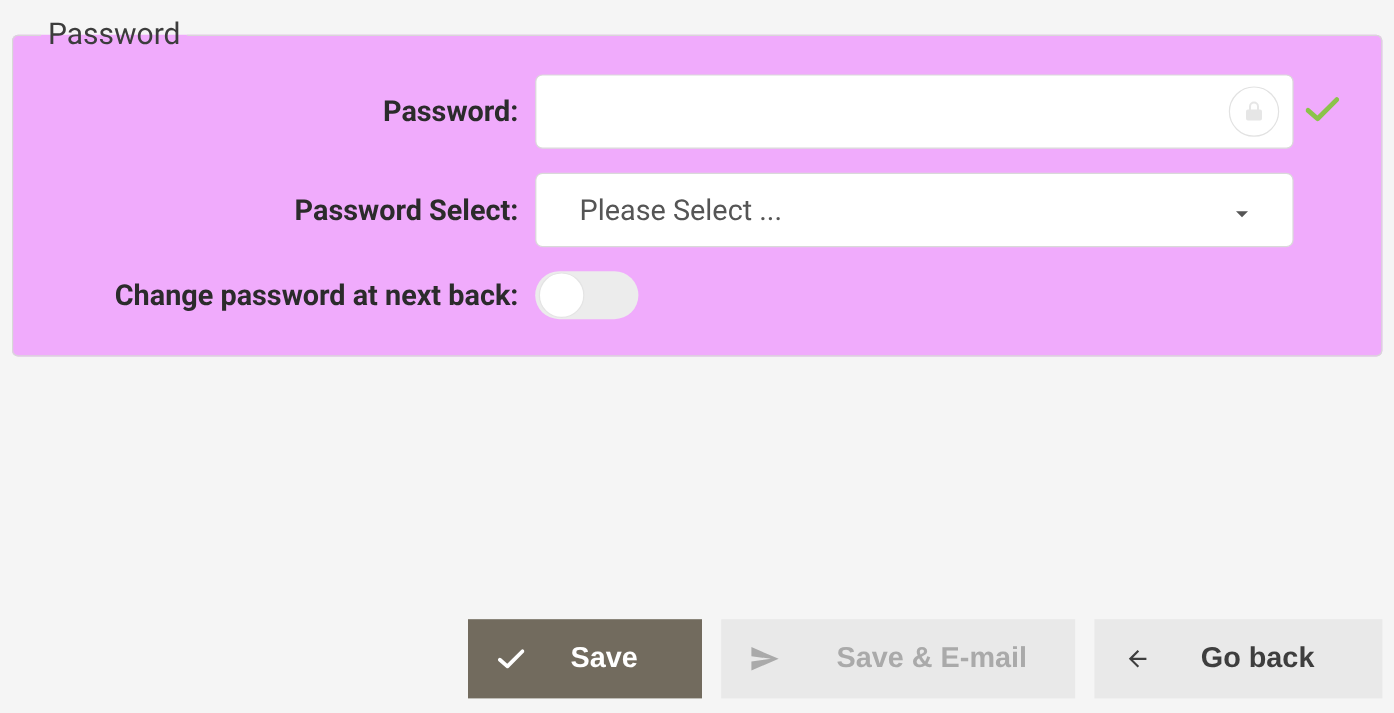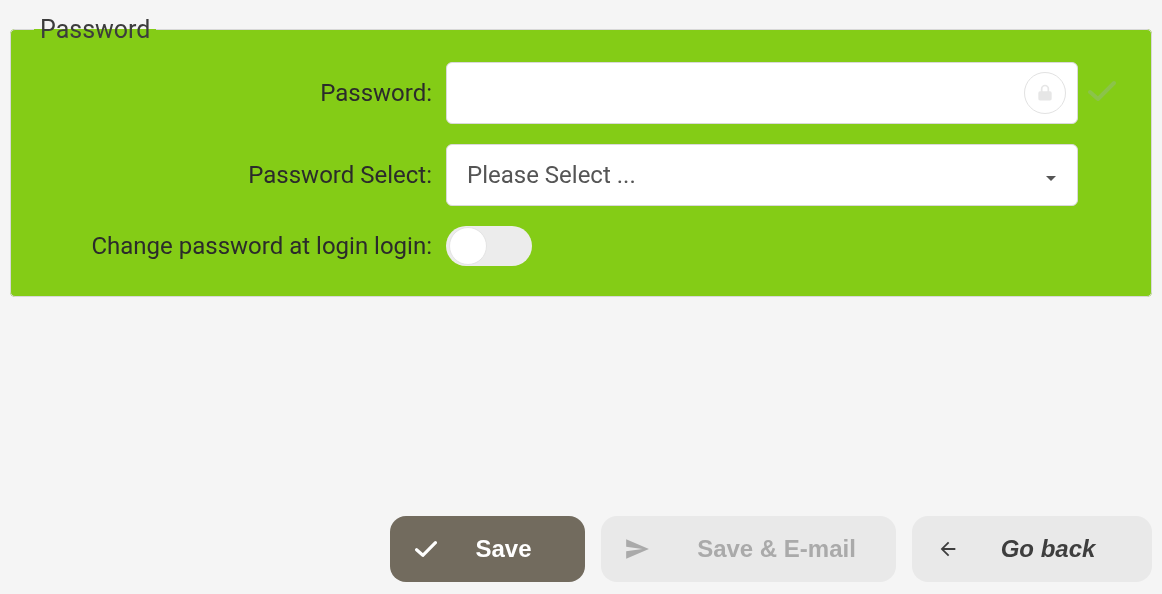--- a/index.html
+++ b/index.html
@@ -8,39 +8,39 @@
       background: #f5f5f5;
       width: 1162px;
       height: 594px;
       padding: 15px 10px;
       position: relative;
     }
     fieldset {
       border: 1px solid #d8d8d8;
       border-radius: 5px;
       padding: 18px 25px 20px 15px;
-      background: #84cc16;
+      background: #f0abfc;
     }
     legend {
       font-size: 25px;
       color: #3c3c3c;
       padding: 0 6px;
       margin-left: 8px;
     }
     .row {
       display: flex;
       align-items: center;
       margin-bottom: 20px;
     }
     .row:last-child { margin-bottom: 10px; }
     .label {
       flex: 0 0 420px;
       text-align: right;
       font-size: 24px;
-      font-weight: 400;
+      font-weight: 700;
       color: #2b2b2b;
       padding-right: 14px;
     }
     .control {
       flex: 1;
       position: relative;
       display: flex;
       align-items: center;
     }
     .text-input {
@@ -74,21 +74,21 @@
       justify-content: center;
       align-items: center;
     }
     .check-icon svg { width: 28px; height: 22px; }
     .select {
       width: 100%;
       height: 62px;
       border: 1px solid #d9d9d9;
       border-radius: 6px;
       background: #fff;
-      padding: 0 20px;
+      padding: 0 36px;
       font-size: 24px;
       color: #555;
       display: flex;
       align-items: center;
       justify-content: space-between;
       cursor: pointer;
     }
     .caret-icon svg { width: 12px; height: 8px; }
     .toggle {
       width: 86px;
@@ -112,21 +112,21 @@
     .button-bar {
       position: absolute;
       right: 10px;
       bottom: 12px;
       display: flex;
       gap: 16px;
     }
     .btn {
       height: 66px;
       border: none;
-      border-radius: 16px;
+      border-radius: 0;
       font-size: 24px;
       font-weight: 600;
       display: flex;
       align-items: center;
       cursor: pointer;
       padding: 0;
     }
     .btn .icon-slot {
       width: 72px;
       display: flex;
@@ -147,21 +147,20 @@
       background: #e9e9e9;
       color: #aaaaaa;
       min-width: 295px;
       cursor: default;
       gap: 24px;
     }
     .btn-back {
       background: #e9e9e9;
       color: #3e3e3e;
       min-width: 240px;
-      font-style: italic;
     }
     .btn-back .icon-slot svg path { fill: #3e3e3e; }
   </style>
 </head>
 <body>
 
 <fieldset>
   <legend>Password</legend>
 
   <div class="row">
@@ -193,21 +192,21 @@
           <svg viewBox="0 0 12 8">
               <path fill="#555" d="M1 1 L6 6 L11 1 Z"></path>
             </svg>
         </span>
       </div>
     </div>
     <div class="after"></div>
   </div>
 
   <div class="row">
-    <div class="label">Change password at login login:</div>
+    <div class="label">Change password at next back:</div>
     <div class="control">
       <div class="toggle">
         <div class="knob"></div>
       </div>
     </div>
     <div class="after"></div>
   </div>
 
 </fieldset>
 

